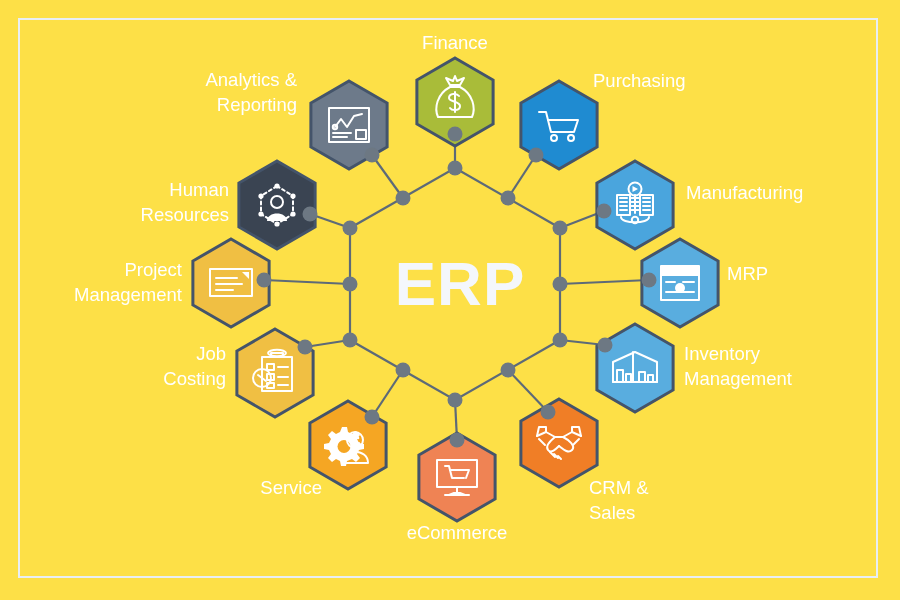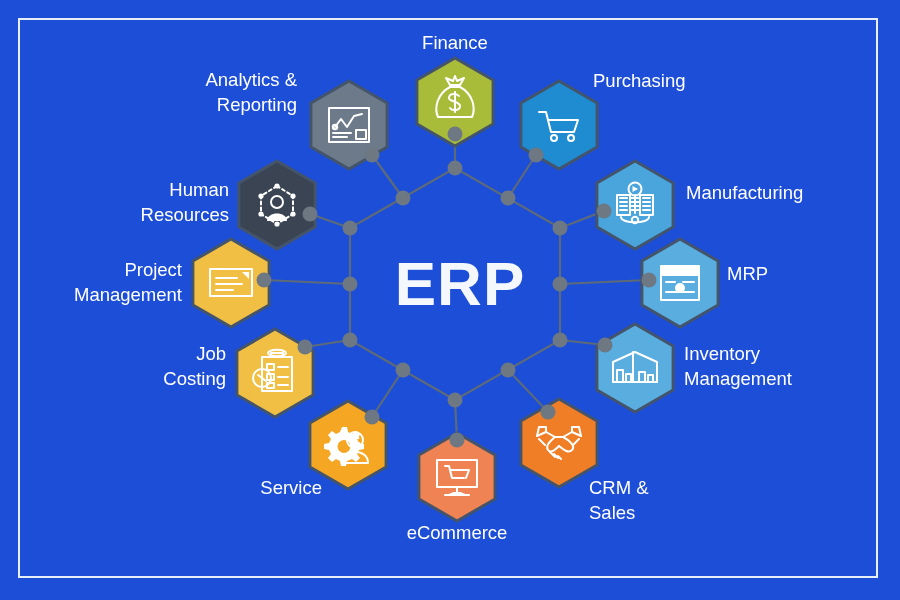--- a/index.html
+++ b/index.html
@@ -11,21 +11,21 @@
   body {
     width: 900px;
     height: 600px;
     overflow: hidden;
     font-family: "Liberation Sans", sans-serif;
   }
   #stage {
     position: relative;
     width: 900px;
     height: 600px;
-    background: #1d4ed8;
+    background: #fde047;
     overflow: hidden;
   }
   #inner-border {
     position: absolute;
     left: 18px;
     top: 18px;
     width: 860px;
     height: 560px;
     border: 2px solid #e8eef5;
     box-sizing: border-box;

